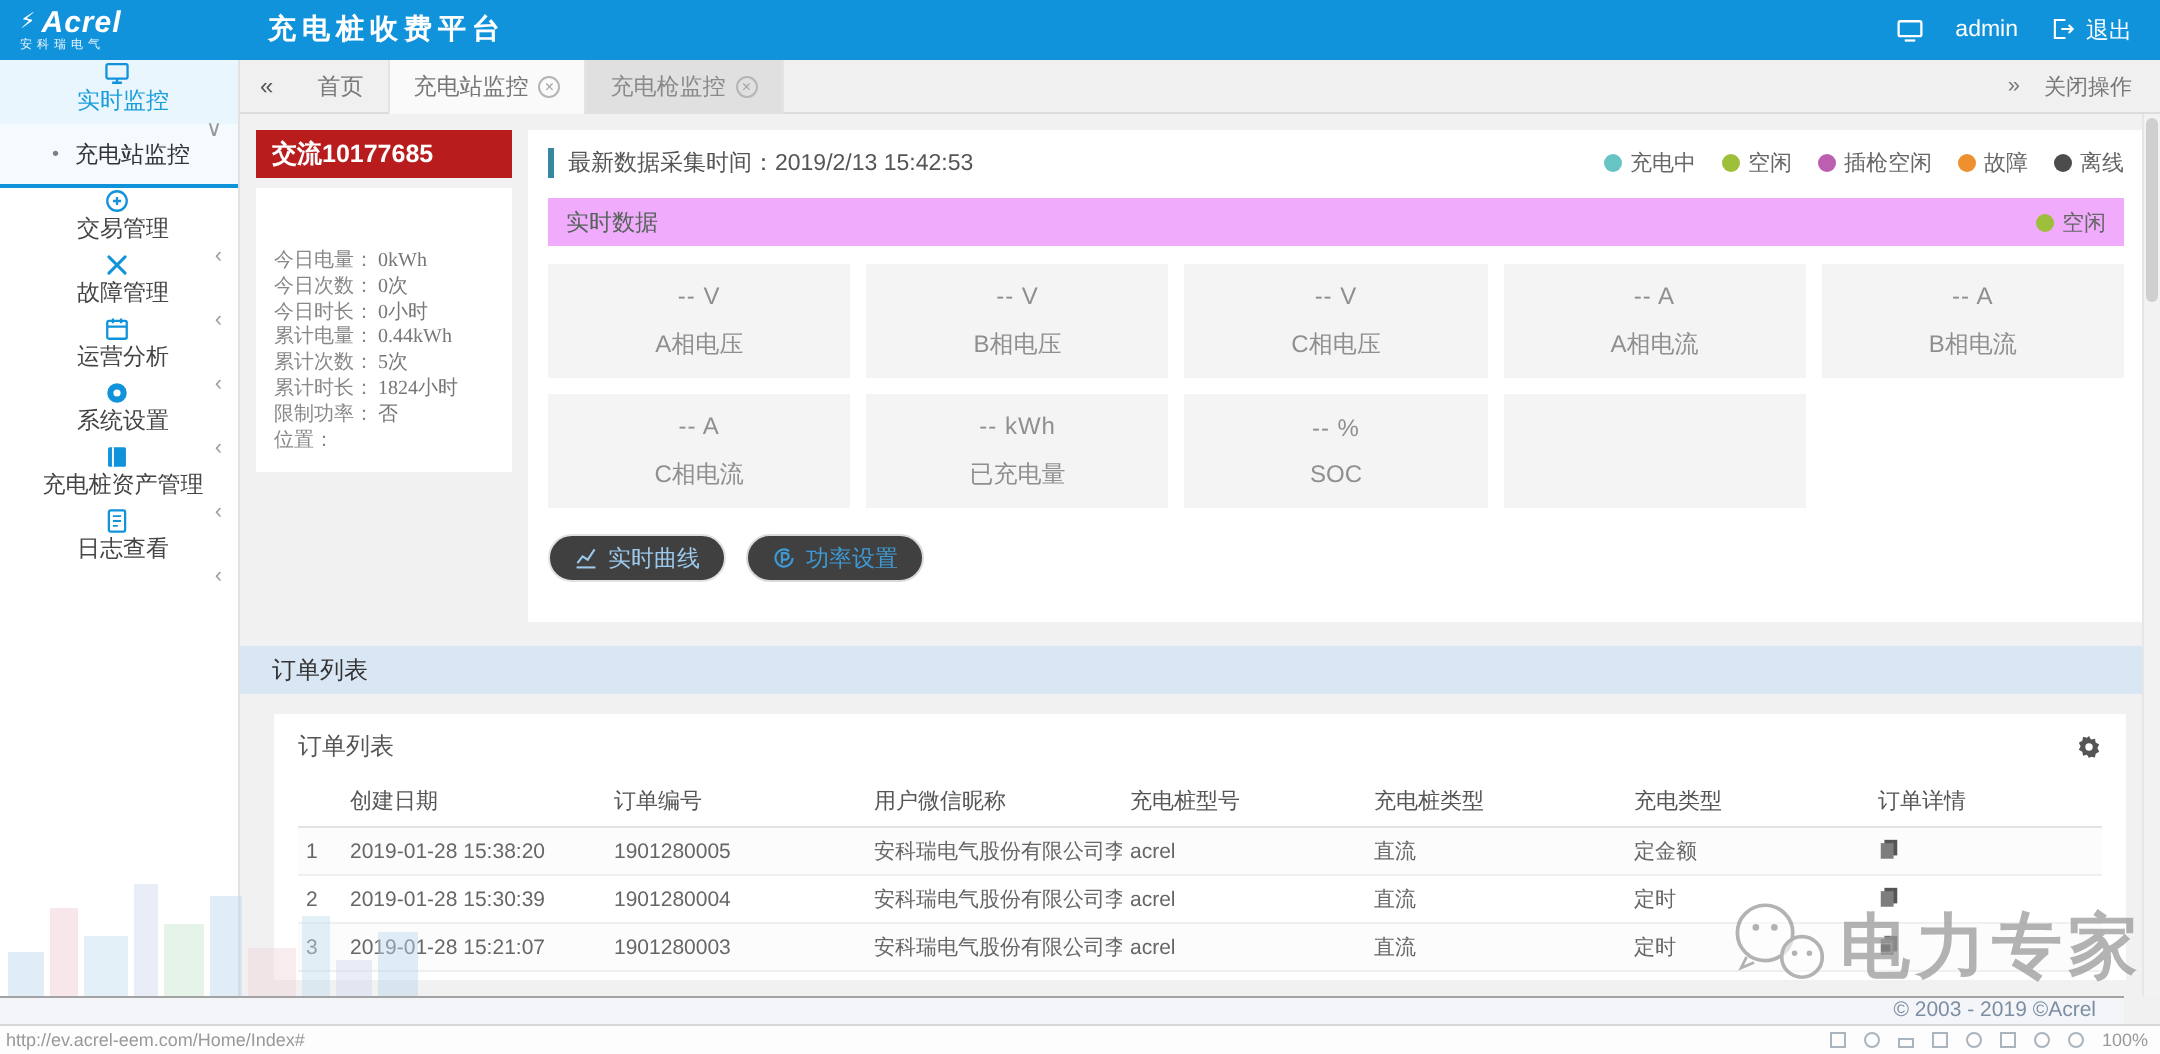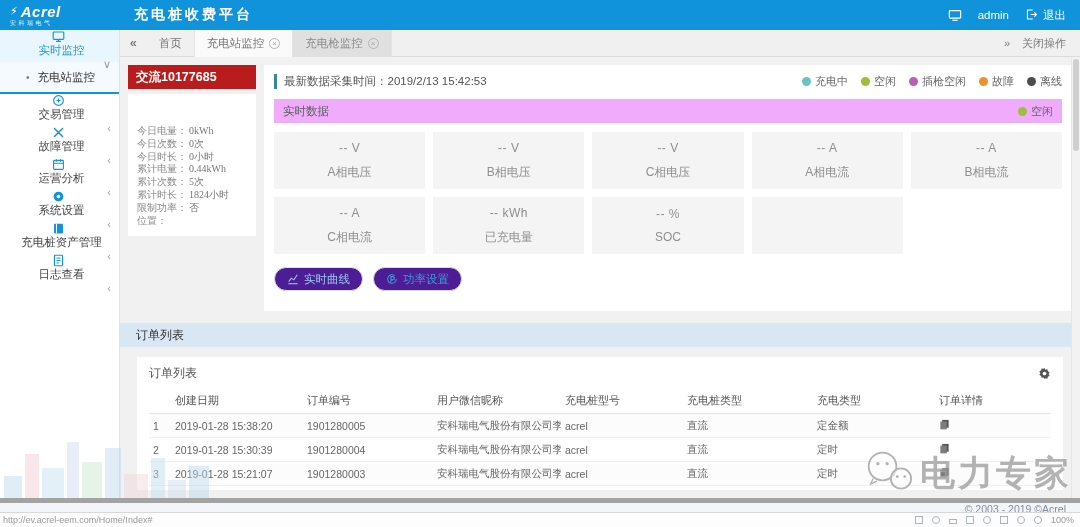--- a/index.html
+++ b/index.html
@@ -63,38 +63,38 @@
   .dot { width:9px; height:9px; border-radius:50%; display:inline-block; }
 
   .rt-header { margin-top:10px; background:#f0abfc; height:24px; display:flex; align-items:center; padding:0 9px; font-size:11.5px; color:#55635a; }
   .rt-status { margin-left:auto; display:flex; align-items:center; gap:4px; font-size:11px; color:#666; }
 
   .cards { display:grid; grid-template-columns:repeat(5,1fr); gap:8px; margin-top:9px; }
   .card { background:#f4f4f4; height:57px; display:flex; flex-direction:column; align-items:center; justify-content:center; gap:9px; font-size:12px; color:#8f8f8f; }
   .card .cv { letter-spacing:.5px; }
 
   .btn-row { margin-top:13px; display:flex; gap:10px; }
-  .pill { height:24px; border:1px solid #dadada; background:#4c1d95; border-radius:13px; display:inline-flex; align-items:center; gap:5px; padding:0 12px; font-size:11.5px; cursor:pointer; }
+  .pill { height:24px; border:1px solid #dadada; background:#404040; border-radius:13px; display:inline-flex; align-items:center; gap:5px; padding:0 12px; font-size:11.5px; cursor:pointer; }
   .pill.curve { color:#9cc9ec; border-color:#e2e2e2; }
   .pill.power { color:#3e9ad6; }
   .pill .ic { width:12px; height:12px; }
 
   
   .orders-bar { margin:12px -8px 0; background:#d9e6f3; height:24px; display:flex; align-items:center; padding:0 16px; font-size:12px; color:#333; }
   .orders-panel { background:#fff; margin:10px 9px 0; padding:8px 12px 4px; }
   .orders-head { display:flex; align-items:center; font-size:12px; color:#555; }
   .gear { margin-left:auto; width:13px; height:13px; cursor:pointer; }
   table { width:100%; border-collapse:collapse; margin-top:7px; table-layout:fixed; }
   th { text-align:left; font-weight:normal; font-size:11px; color:#555; padding:4px 4px 5px; border-bottom:1px solid #e3e3e3; white-space:nowrap; overflow:hidden; }
   td { font-size:10.5px; color:#666; padding:4.5px 4px; border-bottom:1px solid #efefef; white-space:nowrap; overflow:hidden; }
   tr.odd td { background:#fcfcfc; }
   .doc-ic { width:11px; height:11px; display:inline-block; cursor:pointer; }
 
   
-  .footer { position:absolute; left:0; right:0; bottom:15px; height:14px; background:#f3f5f8; border-top:5px solid #a3a3a3; font-size:10.5px; color:#7d8ea3; text-align:right; line-height:13px; padding-right:14px; z-index:8; }
+  .footer { position:absolute; left:0; right:18px; bottom:15px; height:14px; background:#f3f5f8; border-top:1px solid #a3a3a3; font-size:10.5px; color:#7d8ea3; text-align:right; line-height:13px; padding-right:14px; z-index:8; }
   .statusbar { position:absolute; left:0; right:0; bottom:0; height:15px; background:#fdfdfd; border-top:1px solid #d8d8d8; display:flex; align-items:center; font-size:9px; color:#999; z-index:9; }
   .statusbar .url { padding-left:3px; }
   .statusbar .tools { margin-left:auto; display:flex; align-items:center; gap:9px; padding-right:6px;justify-content:flex-end; }
   .sic { width:8px; height:8px; border:1px solid #aab4be; display:inline-block; }
   .sic.round { border-radius:50%; }
   .sic.half { height:5px; margin-top:3px; }
 
   
   .scrollbar { position:absolute; top:27px; bottom:0; right:0; width:9px; background:#f2f2f2; border-left:1px solid #e6e6e6; z-index:3; }
   .scroll-thumb { position:absolute; top:2px; left:1px; right:1px; height:92px; background:#cfcfcf; border-radius:4px; cursor:grab; }

